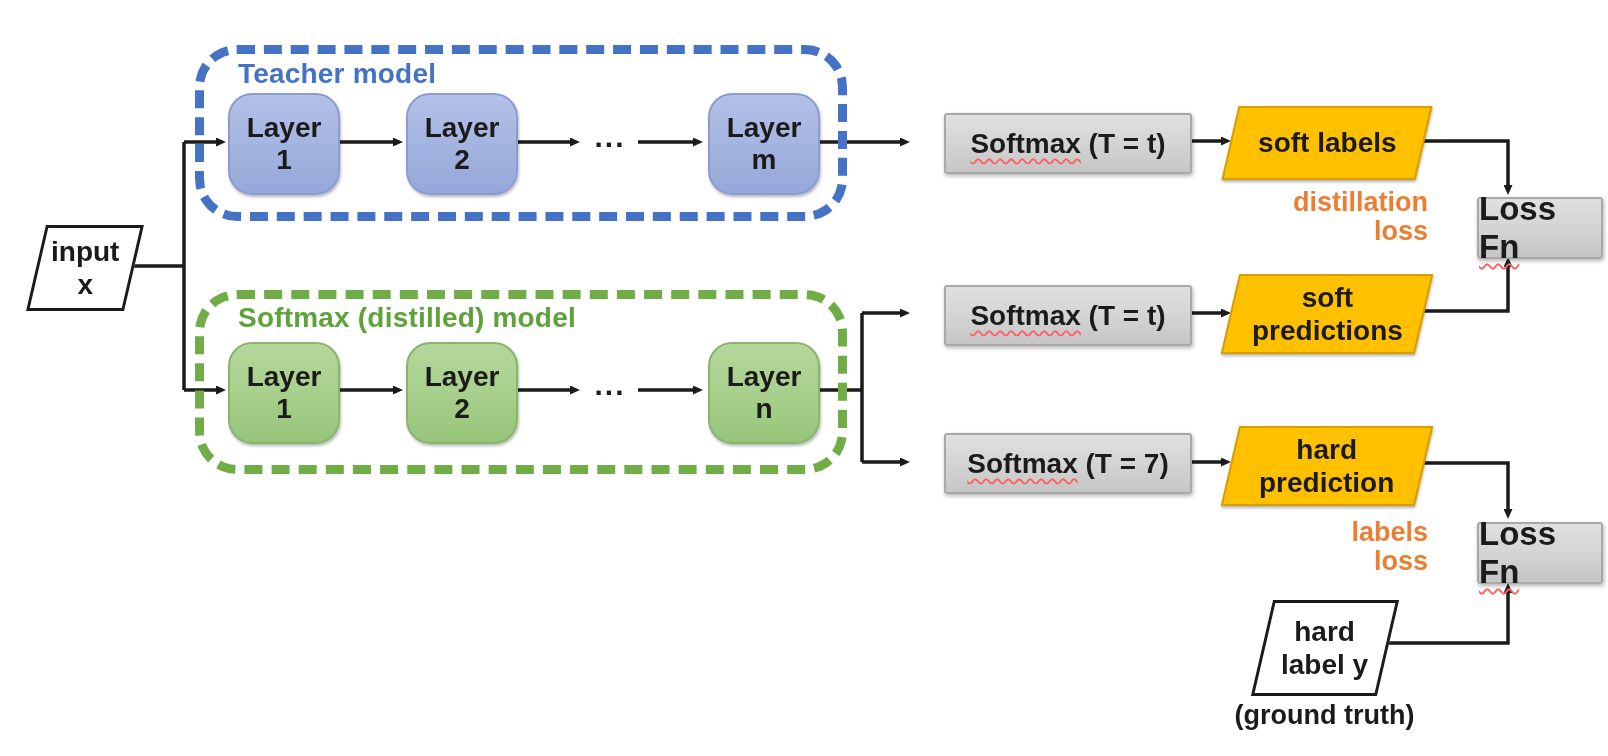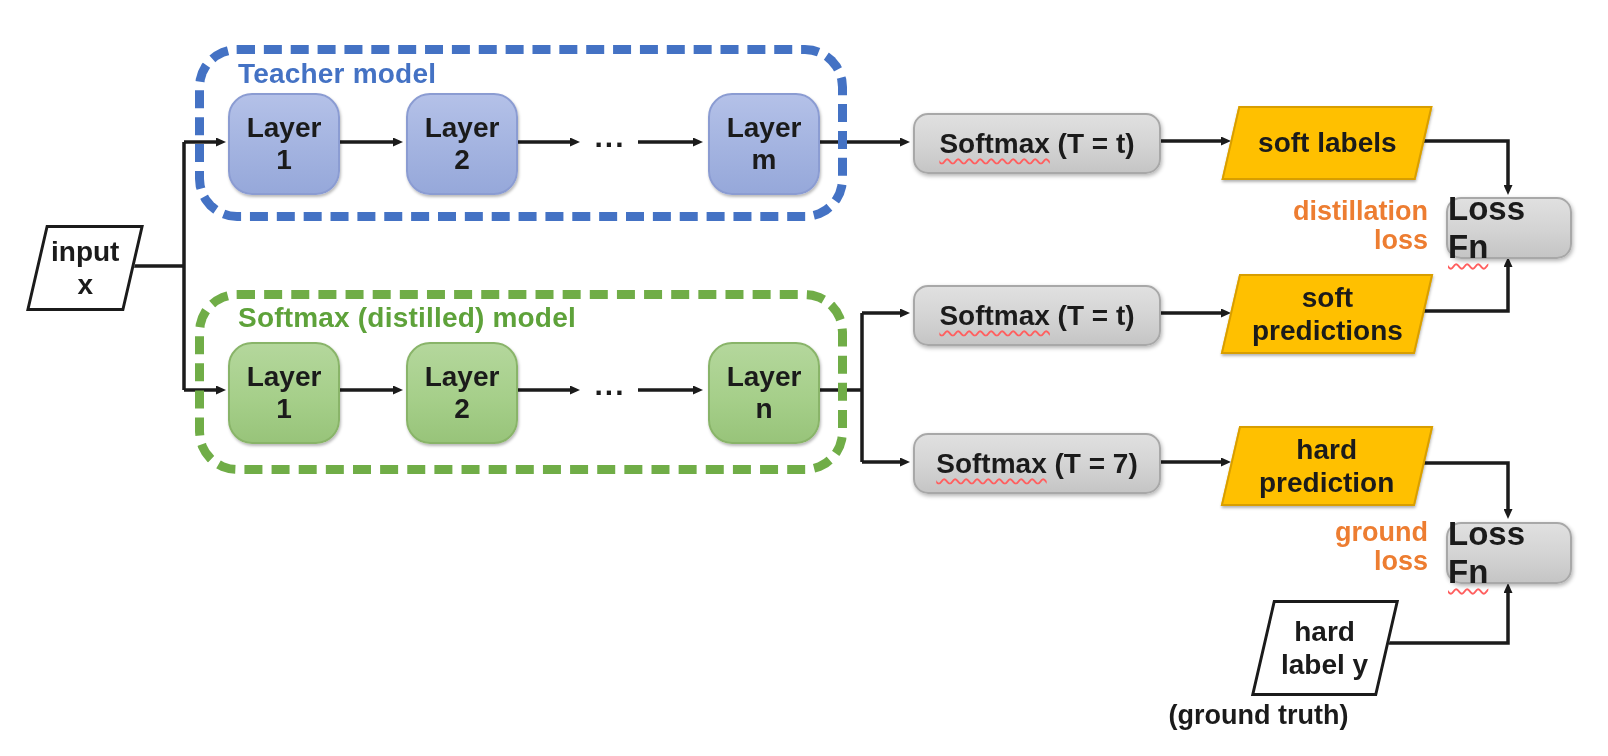--- a/index.html
+++ b/index.html
@@ -23,24 +23,24 @@
     display:flex;align-items:center;justify-content:center;text-align:center;
     font-size:28px;line-height:1.15;
     box-shadow:1px 2px 3px rgba(0,0,0,.28);
   }
   .layer.blue{background:linear-gradient(180deg,#b4c1e8 0%,#a3b3e0 55%,#96a8da 100%);border:2px solid #8b9cd2;}
   .layer.green{background:linear-gradient(180deg,#b4d79c 0%,#a6cf8a 55%,#98c47a 100%);border:2px solid #89b469;}
   .dots{position:absolute;font-size:30px;letter-spacing:2px;}
 
   
   .graybox{
-    position:absolute;border-radius:15px;
+    position:absolute;border-radius:3px;
     background:linear-gradient(180deg,#e0e0e0 0%,#d3d3d3 55%,#c5c5c5 100%);
     border:2px solid #a8a8a8;box-shadow:1px 2px 4px rgba(0,0,0,.3);
-    display:flex;align-items:center;justify-content:center;font-size:28px;
+    display:flex;align-items:center;justify-content:center;font-size:28px;margin-left:31px;
   }
   .softmax{left:913px;width:244px;height:57px;}
   .lossfn{width:122px;height:58px;font-size:33px;}
 
   
   .para{
     position:absolute;transform:skewX(-13deg);
     display:flex;align-items:center;justify-content:center;text-align:center;
     font-size:28px;line-height:1.18;
   }
@@ -147,34 +147,34 @@
     <div class="unskew">
       <span>soft</span><br><span>predictions</span>
     </div>
   </div>
   <div class="para gold" style="left:1230px;top:426px;width:190px;height:76px;">
     <div class="unskew">
       <span>hard</span><br><span>prediction</span>
     </div>
   </div>
 
-  <div class="loss-label" style="right:180px;top:197px;">
+  <div class="loss-label" style="right:180px;top:188px;">
     <span>distillation</span><br><span>loss</span>
   </div>
   <div class="graybox lossfn" style="left:1446px;top:197px;">
     <div><span>Loss </span><span class="sp">Fn</span></div>
   </div>
 
   <div class="loss-label" style="right:180px;top:518px;">
-    <span>ground</span><br><span>loss</span>
+    <span>labels</span><br><span>loss</span>
   </div>
   <div class="graybox lossfn" style="left:1446px;top:522px;">
     <div><span>Loss </span><span class="sp">Fn</span></div>
   </div>
 
   <div class="para white" style="left:1262px;top:600px;width:120px;height:90px;">
     <div class="unskew">
       <span>hard</span><br><span>label y</span>
     </div>
   </div>
-  <div class="caption" style="left:1156px;top:700px;width:205px;">(ground truth)</div>
+  <div class="caption" style="left:1222px;top:700px;width:205px;">(ground truth)</div>
 
 </div>
 
 </body></html>

